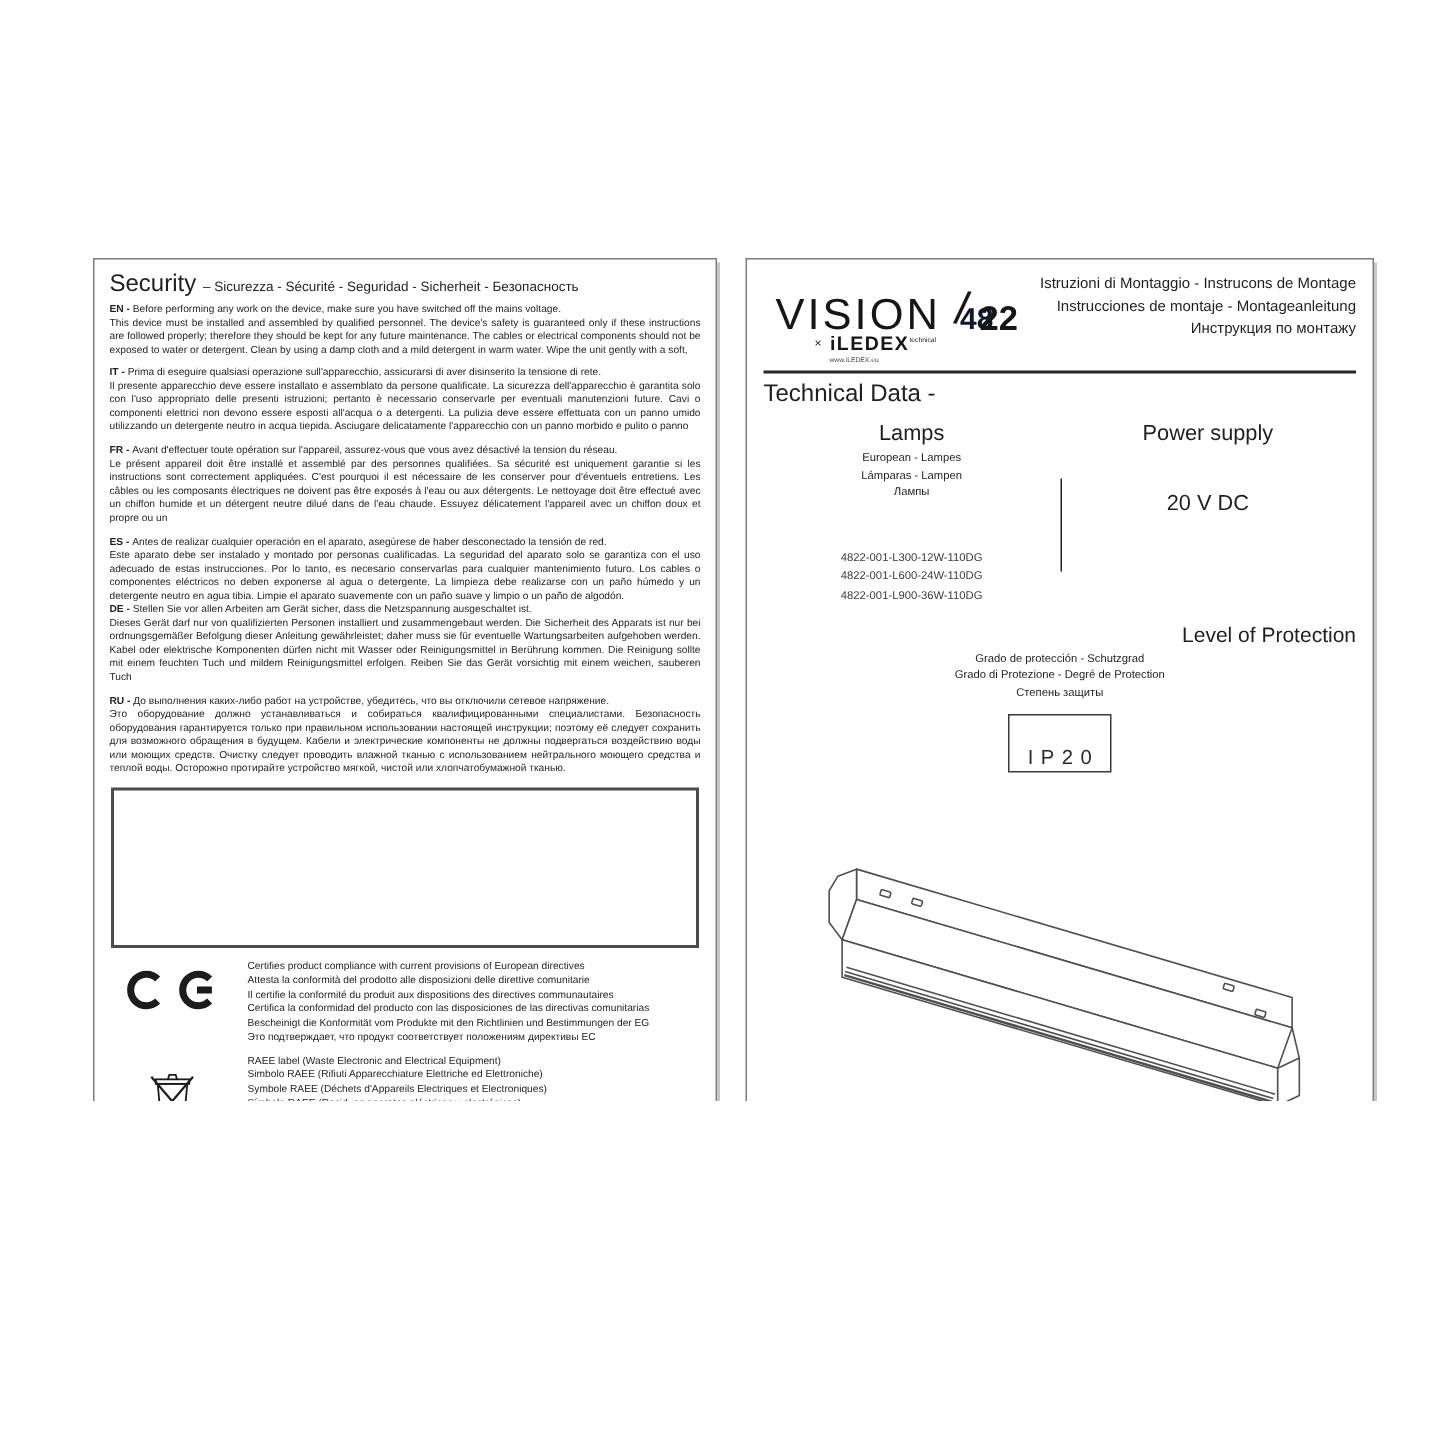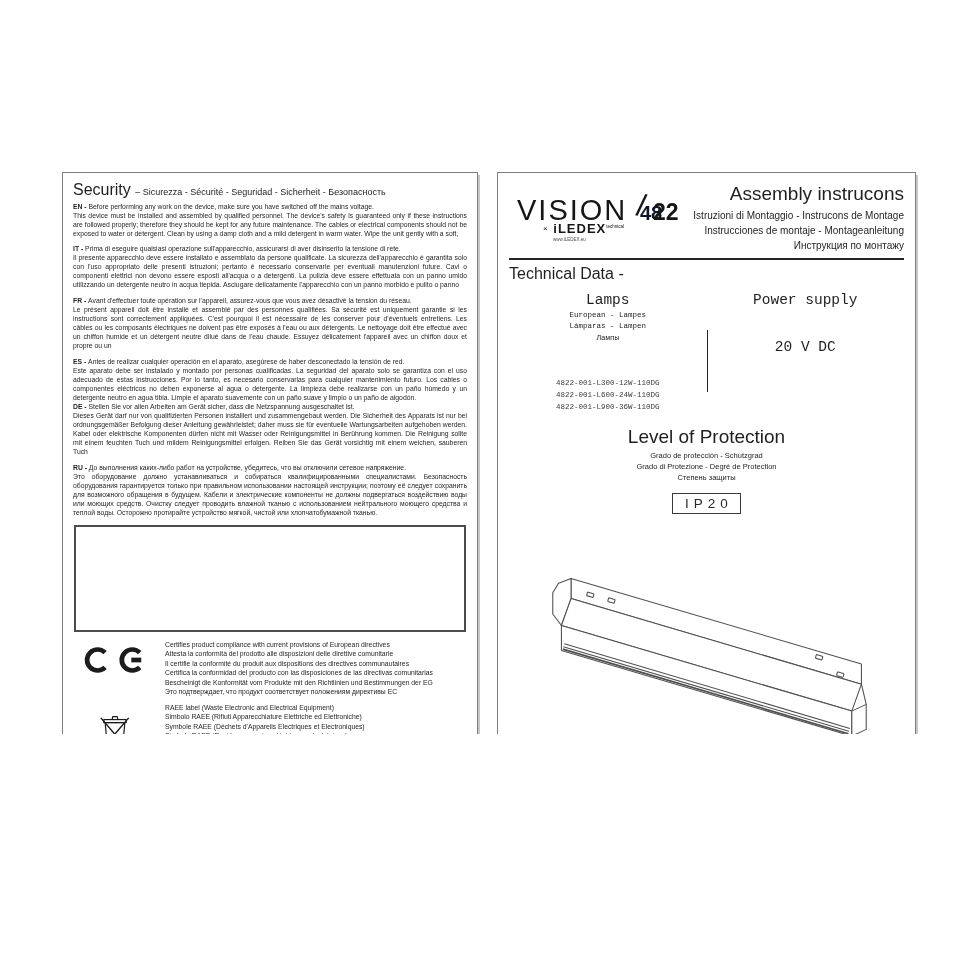--- a/index.html
+++ b/index.html
@@ -40,31 +40,31 @@
   .logo-by .x-mark{font-size:8px;font-weight:normal;vertical-align:2px;}
   .logo-by sup{font-size:4.5px;font-weight:normal;letter-spacing:0;}
   .logo-url{position:absolute;left:44px;top:55px;font-size:4.5px;color:#4a4a4a;}
   .rp-titles{text-align:right;line-height:1.15;}
   .rp-title{font-size:19px;margin:1px 0 3px 0;}
   .rp-sub{font-size:10px;line-height:1.5;}
   .rp-hr{height:2px;background:#262626;margin-top:5px;}
   .td-row{display:flex;align-items:center;margin-top:5px;}
   .td-label{font-size:16px;white-space:nowrap;}
   .td-langs{font-size:8px;line-height:1.5;margin-left:6px;padding-top:2px;}
-  .cols{display:flex;position:relative;margin-top:9px;font-family:Liberation Mono, monospace;}
+  .cols{display:flex;position:relative;margin-top:9px;}
   .col{width:50%;text-align:center;}
   .col-title{font-size:14.5px;}
   .col-lines{font-size:7.5px;line-height:1.55;margin-top:2px;}
   .models{font-size:7.5px;line-height:1.65;margin-top:32px;color:#3c3c3c;}
   .psu-value{font-size:14.5px;margin-top:31px;}
   .col-divider{position:absolute;left:50%;top:38px;height:62px;border-left:1.5px solid #222;}
   .protection{text-align:center;margin-top:12px;}
-  .prot-title{font-size:19px;}
+  .prot-title{font-size:14px;text-align:right;}
   .prot-lines{font-size:7.5px;line-height:1.5;margin-top:2px;}
-  .ip-box{display:inline-block;border:1.5px solid #3a3a3a;padding:2px 7px 2px 12px;
+  .ip-box{display:inline-block;border:1.5px solid #3a3a3a;padding:20px 7px 2px 12px;
           font-size:13.5px;letter-spacing:5px;margin-top:9px;color:#2a2a2a;}
   .drawing-wrap{margin-top:50px;padding-left:30px;}
 </style>
 </head>
 <body>
 
 <div class="page">
 
   <div class="panel panel-left">
     <div class="sec-title-row">
@@ -150,21 +150,20 @@
     <div class="rp-header">
       <div class="logo">
         <span class="logo-vision">VISION</span>
         <span class="logo-f48">48</span>
         <span class="logo-fslash">/</span>
         <span class="logo-f22">22</span>
         <span class="logo-by"><span class="x-mark">×</span> <span>iLEDEX</span><sup>technical</sup></span>
         <span class="logo-url">www.iLEDEX.eu</span>
       </div>
       <div class="rp-titles">
-        <div class="rp-title">Assembly instrucons</div>
         <div class="rp-sub">Istruzioni di Montaggio - Instrucons de Montage</div>
         <div class="rp-sub">Instrucciones de montaje - Montageanleitung</div>
         <div class="rp-sub">Инструкция по монтажу</div>
       </div>
     </div>
 
     <div class="rp-hr"></div>
 
     <div class="td-row">
       <span class="td-label">Technical Data -</span>

